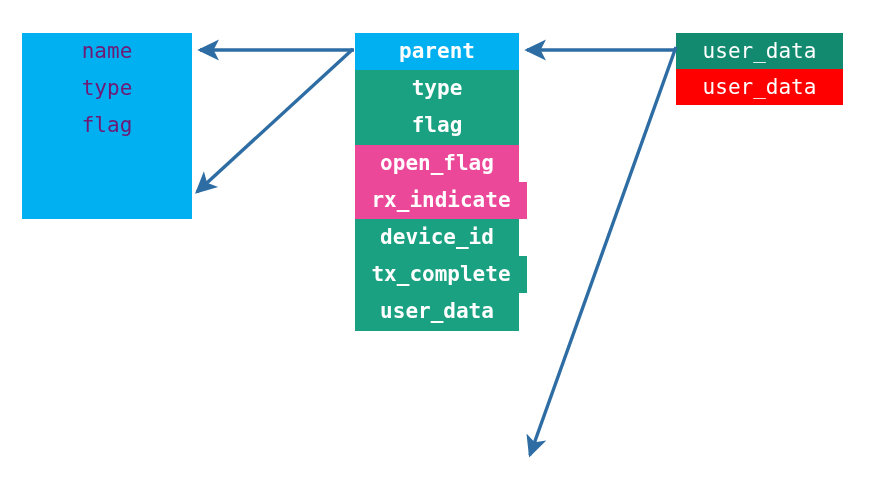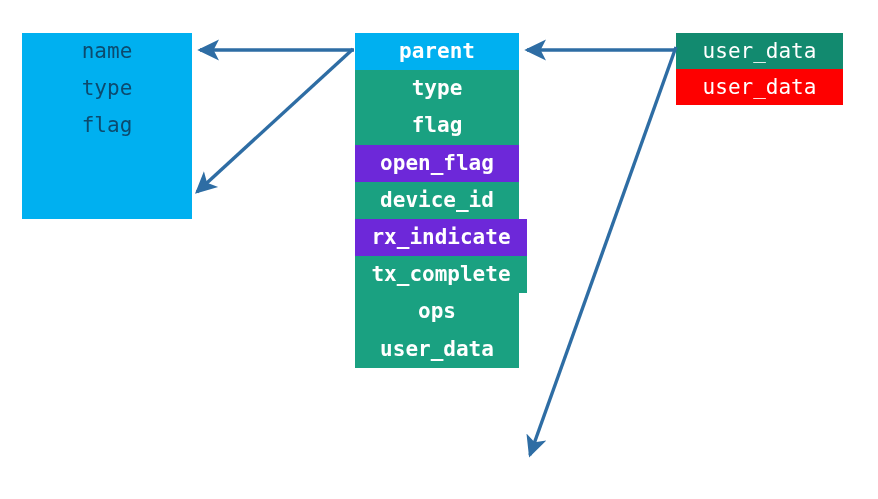--- a/index.html
+++ b/index.html
@@ -15,42 +15,42 @@
   .box{position:absolute;box-sizing:border-box;}
 
   
   #left-block{
     left:22px;top:33px;width:170px;height:186px;
     background:#00b0f0;
   }
   #left-block .row{
     height:37.2px;line-height:37.2px;
     text-align:center;
-    color:#0c4a6e;
+    color:#701a75;
     font-size:21px;
     white-space:nowrap;
   }
 
   
   #center-block{
     left:355px;top:33px;width:164px;
   }
   #center-block .row{
     position:relative;
     height:37.2px;line-height:37.2px;
     text-align:center;
     color:#ffffff;
     font-size:21px;
     white-space:nowrap;
     box-sizing:border-box;
     font-weight:bold;
   }
   #center-block .row.hdr{background:#00b0f0;}
   #center-block .row.lt{background:#1aa181;}
-  #center-block .row.dk{background:#6d28d9;}
+  #center-block .row.dk{background:#ec4899;}
   
   #center-block .row.wide{width:172px;}
 
   
   #right-block{
     left:676px;top:33px;width:167px;
   }
   #right-block .row{
     height:36px;line-height:36px;
     text-align:center;
@@ -72,24 +72,23 @@
     <div class="row">name</div>
     <div class="row">type</div>
     <div class="row">flag</div>
   </div>
 
   <div class="box" id="center-block">
     <div class="row hdr">parent</div>
     <div class="row lt">type</div>
     <div class="row lt">flag</div>
     <div class="row dk">open_flag</div>
+    <div class="row dk wide">rx_indicate</div>
     <div class="row lt">device_id</div>
-    <div class="row dk wide">rx_indicate</div>
     <div class="row lt wide">tx_complete</div>
-    <div class="row lt">ops</div>
     <div class="row lt">user_data</div>
   </div>
 
   <div class="box" id="right-block">
     <div class="row teal">user_data</div>
     <div class="row red">user_data</div>
   </div>
 
   <svg id="arrows" viewBox="0 0 878 499">
     <defs>

